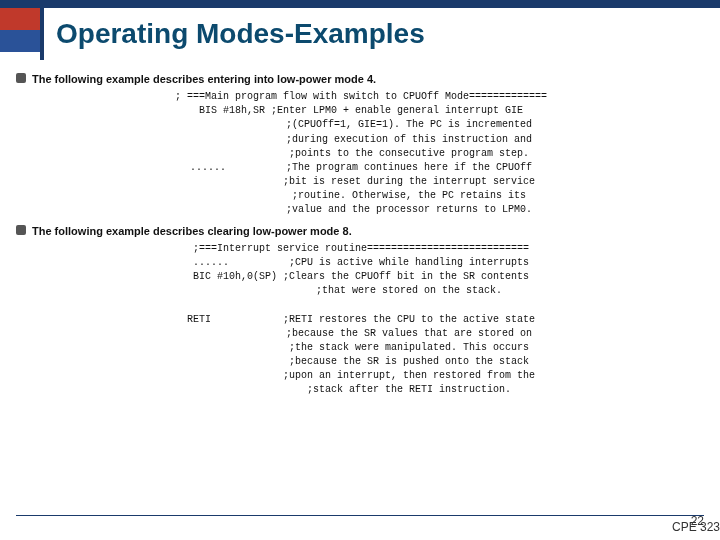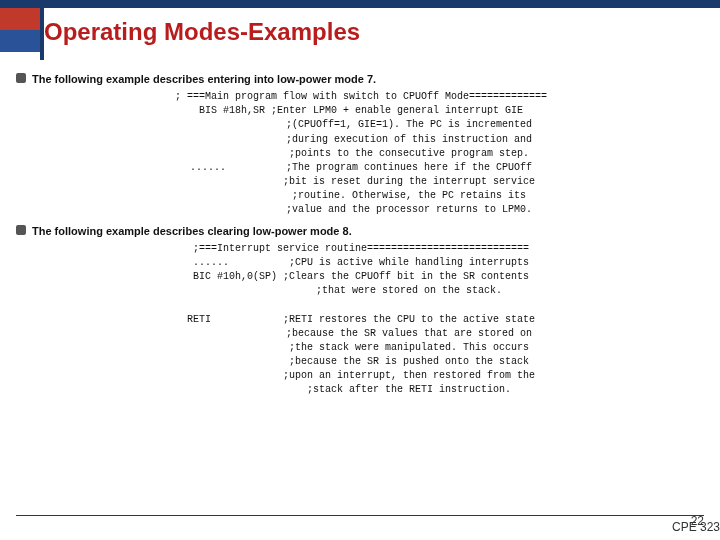--- a/index.html
+++ b/index.html
@@ -56,24 +56,24 @@
       top: 8px;
       left: 40px;
       width: 4px;
       height: 52px;
       background: #1a3a6b;
     }
 
     .title {
       position: absolute;
       top: 18px;
-      left: 44px;
-      font-size: 24px;
+      left: 56px;
+      font-size: 28px;
       font-weight: bold;
-      color: #b91c1c;
+      color: #0c4a6e;
     }
 
     .content {
       position: absolute;
       top: 72px;
       left: 16px;
       right: 16px;
       bottom: 30px;
       font-size: 10.5px;
       line-height: 1.45;
@@ -158,21 +158,21 @@
 
   <div class="left-border"></div>
 
   <div class="title">Operating Modes-Examples</div>
 
   <div class="content">
 
     <div class="bullet-section">
       <div class="bullet-row">
         <div class="bullet-icon"></div>
-        <span class="bullet-text">The following example describes entering into low-power mode 7.</span>
+        <span class="bullet-text">The following example describes entering into low-power mode 4.</span>
       </div>
       <div class="code-block">; ===Main program flow with switch to CPUOff Mode=============
 BIS #18h,SR ;Enter LPM0 + enable general interrupt GIE
                 ;(CPUOff=1, GIE=1). The PC is incremented
                 ;during execution of this instruction and
                 ;points to the consecutive program step.
 ......          ;The program continues here if the CPUOff
                 ;bit is reset during the interrupt service
                 ;routine. Otherwise, the PC retains its
                 ;value and the processor returns to LPM0.</div>

